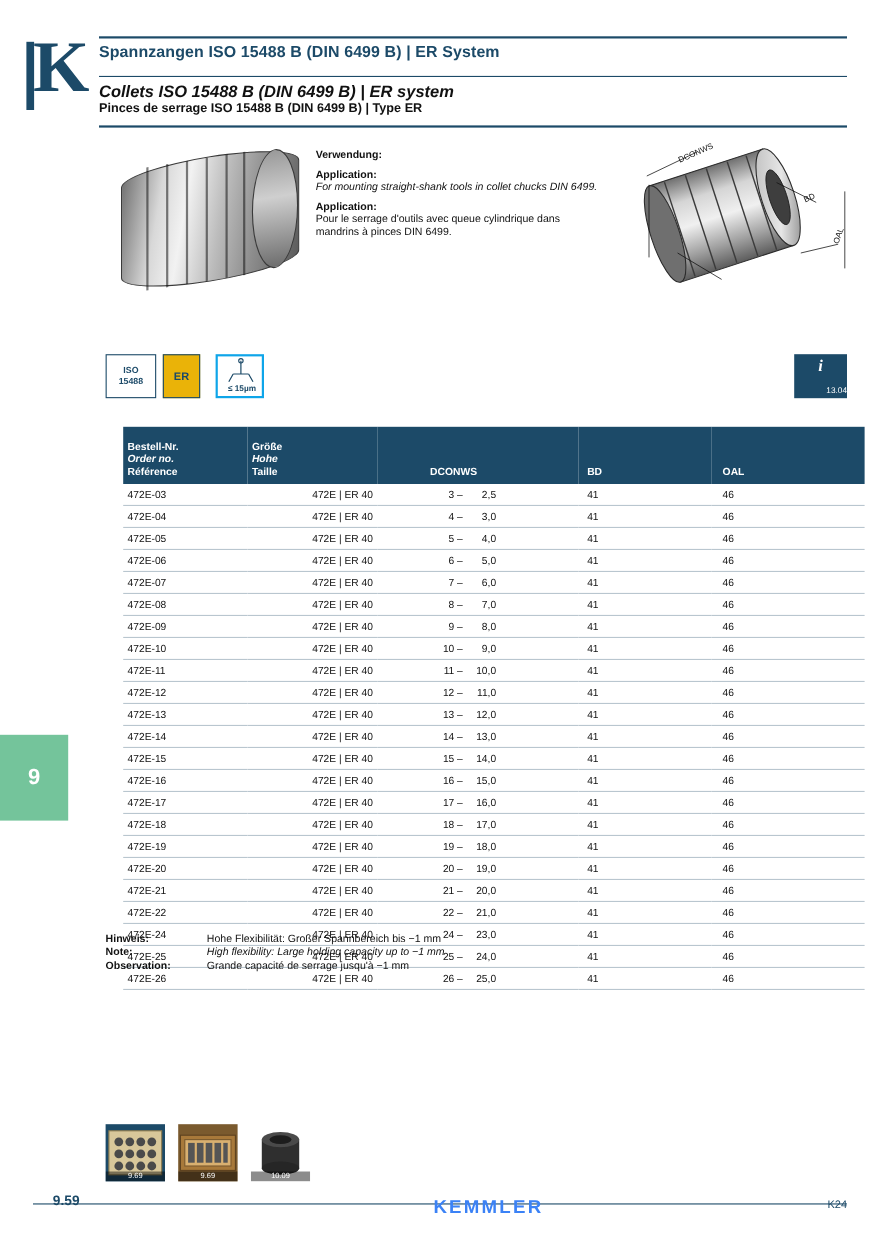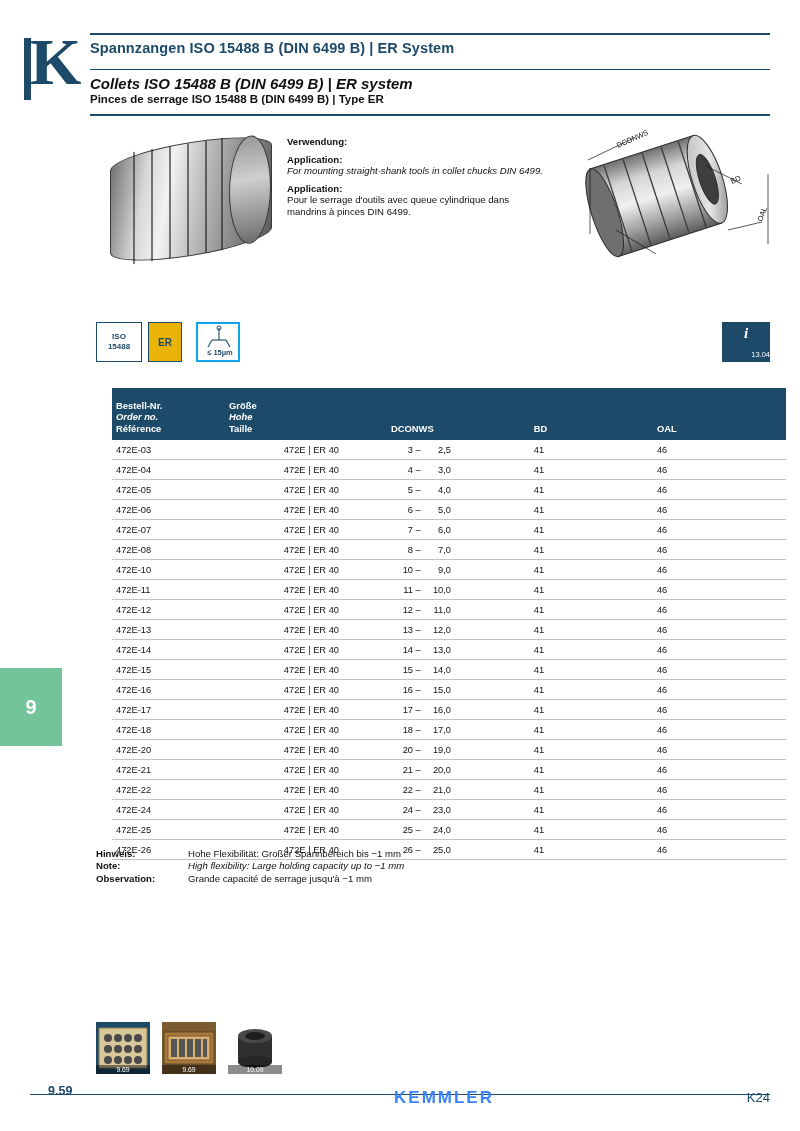--- a/index.html
+++ b/index.html
@@ -333,21 +333,21 @@
     font-size: 17px;
     font-weight: bold;
     letter-spacing: 2px;
     color: #3b82f6;
     font-family: "Liberation Sans", sans-serif;
     padding-left: 44px;
   }
   .page-right {
     position: absolute;
     right: 30px; top: 1090px;
-    font-size: 13px;
+    font-size: 10px;
     color: #1c4a68;
   }
   svg text { font-family: "Liberation Sans", sans-serif; }
 </style>
 </head>
 <body>
 
 <div class="header">
   <div class="header-rule-top"></div>
   <div class="header-rule-mid"></div>
@@ -518,20 +518,27 @@
           <td class="c-oal">46</td>
         </tr>
         <tr>
           <td class="c-order">472E-08</td>
           <td class="c-size">472E | ER 40</td>
           <td class="c-dcon"><span class="dcon-a">8</span><span class="dcon-dash">–</span><span class="dcon-b">7,0</span></td>
           <td class="c-bd">41</td>
           <td class="c-oal">46</td>
         </tr>
         <tr>
+          <td class="c-order">472E-09</td>
+          <td class="c-size">472E | ER 40</td>
+          <td class="c-dcon"><span class="dcon-a">9</span><span class="dcon-dash">–</span><span class="dcon-b">8,0</span></td>
+          <td class="c-bd">41</td>
+          <td class="c-oal">46</td>
+        </tr>
+        <tr>
           <td class="c-order">472E-10</td>
           <td class="c-size">472E | ER 40</td>
           <td class="c-dcon"><span class="dcon-a">10</span><span class="dcon-dash">–</span><span class="dcon-b">9,0</span></td>
           <td class="c-bd">41</td>
           <td class="c-oal">46</td>
         </tr>
         <tr>
           <td class="c-order">472E-11</td>
           <td class="c-size">472E | ER 40</td>
           <td class="c-dcon"><span class="dcon-a">11</span><span class="dcon-dash">–</span><span class="dcon-b">10,0</span></td>
@@ -577,20 +584,27 @@
           <td class="c-order">472E-17</td>
           <td class="c-size">472E | ER 40</td>
           <td class="c-dcon"><span class="dcon-a">17</span><span class="dcon-dash">–</span><span class="dcon-b">16,0</span></td>
           <td class="c-bd">41</td>
           <td class="c-oal">46</td>
         </tr>
         <tr>
           <td class="c-order">472E-18</td>
           <td class="c-size">472E | ER 40</td>
           <td class="c-dcon"><span class="dcon-a">18</span><span class="dcon-dash">–</span><span class="dcon-b">17,0</span></td>
+          <td class="c-bd">41</td>
+          <td class="c-oal">46</td>
+        </tr>
+        <tr>
+          <td class="c-order">472E-19</td>
+          <td class="c-size">472E | ER 40</td>
+          <td class="c-dcon"><span class="dcon-a">19</span><span class="dcon-dash">–</span><span class="dcon-b">18,0</span></td>
           <td class="c-bd">41</td>
           <td class="c-oal">46</td>
         </tr>
         <tr>
           <td class="c-order">472E-20</td>
           <td class="c-size">472E | ER 40</td>
           <td class="c-dcon"><span class="dcon-a">20</span><span class="dcon-dash">–</span><span class="dcon-b">19,0</span></td>
           <td class="c-bd">41</td>
           <td class="c-oal">46</td>
         </tr>

